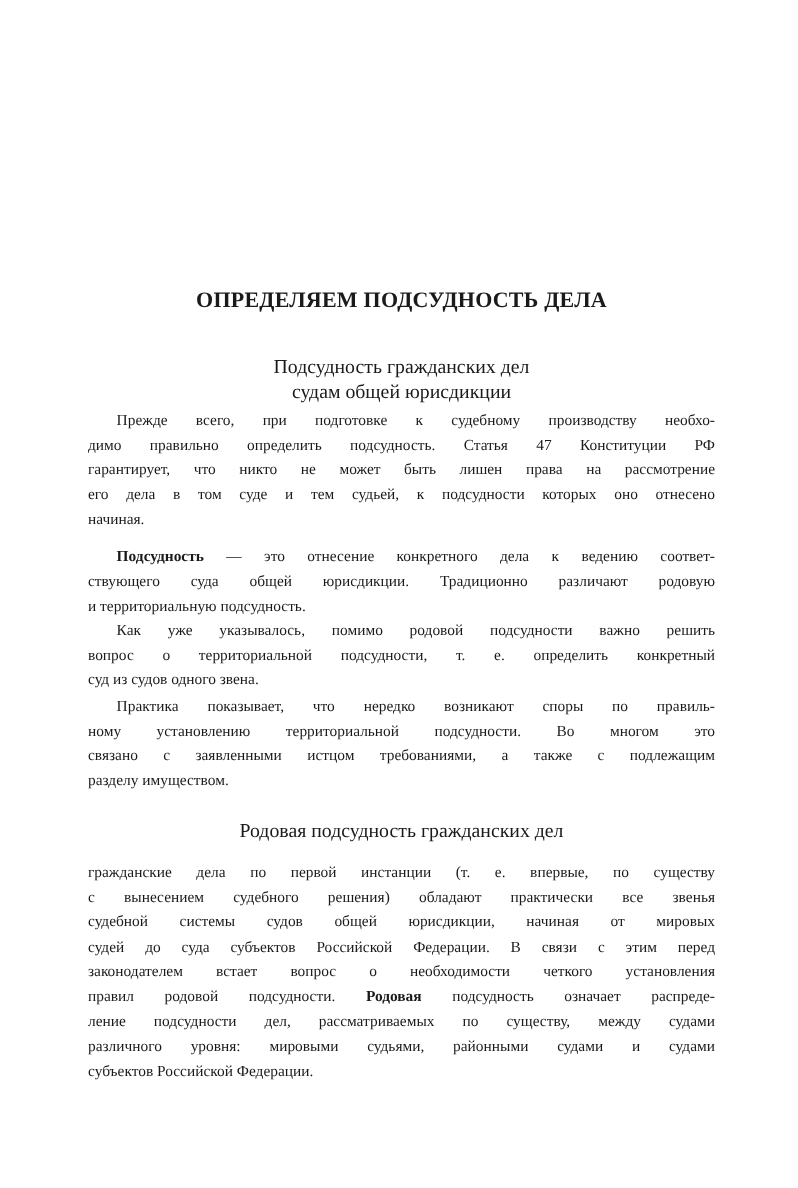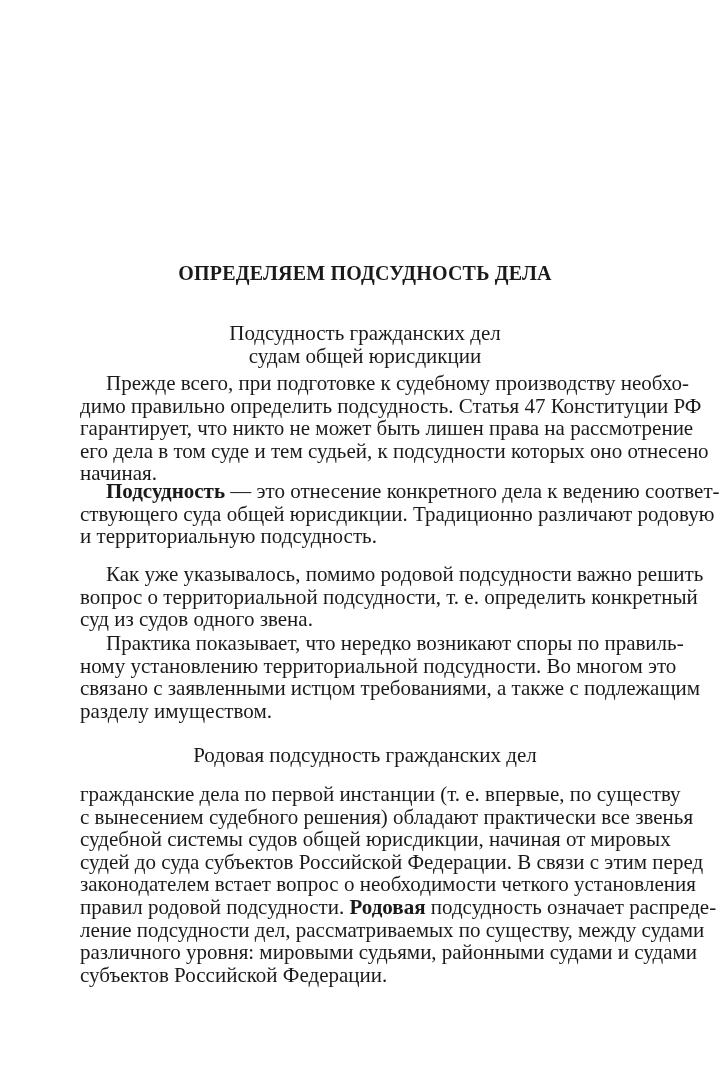--- a/index.html
+++ b/index.html
@@ -8,34 +8,34 @@
     font-family: "Liberation Serif", "DejaVu Serif", serif;
     position: relative; overflow: hidden;
   }
   .page { position: absolute; left: 80px; top: 0; width: 570px; }
   .title {
     position: absolute; left: 0; top: 262px; width: 570px; text-align: center;
     font-weight: bold; font-size: 20px; letter-spacing: 0.2px; margin: 0;
   }
   .subhead {
     position: absolute; left: 0; width: 570px; text-align: center;
-    font-size: 21px; line-height: 23px; margin: 0; font-weight: normal;
+    font-size: 18px; line-height: 23px; margin: 0; font-weight: normal;
   }
   .sub1 { top: 322px; }
   .sub2 { top: 744px; }
-  .block { position: absolute; left: 0; width: 570px; font-size: 21px; }
+  .block { position: absolute; left: 0; width: 570px; font-size: 14px; }
   .line {
     height: 22.6px; line-height: 22.6px; white-space: nowrap;
     text-align: justify; text-align-last: justify; display: block;
   }
   .line.indent { padding-left: 26px; }
   .line.last { text-align-last: left; }
   .b { font-weight: bold; }
   .blk1 { top: 372px; }
-  .blk2 { top: 480px; }
+  .blk2 { top: 496px; }
   .blk3 { top: 563px; }
   .blk4 { top: 632px; }
   .blk5 { top: 783px; }
 </style>
 </head>
 <body>
 
 <div class="page">
 
   <h1 class="title">ОПРЕДЕЛЯЕМ ПОДСУДНОСТЬ ДЕЛА</h1>

